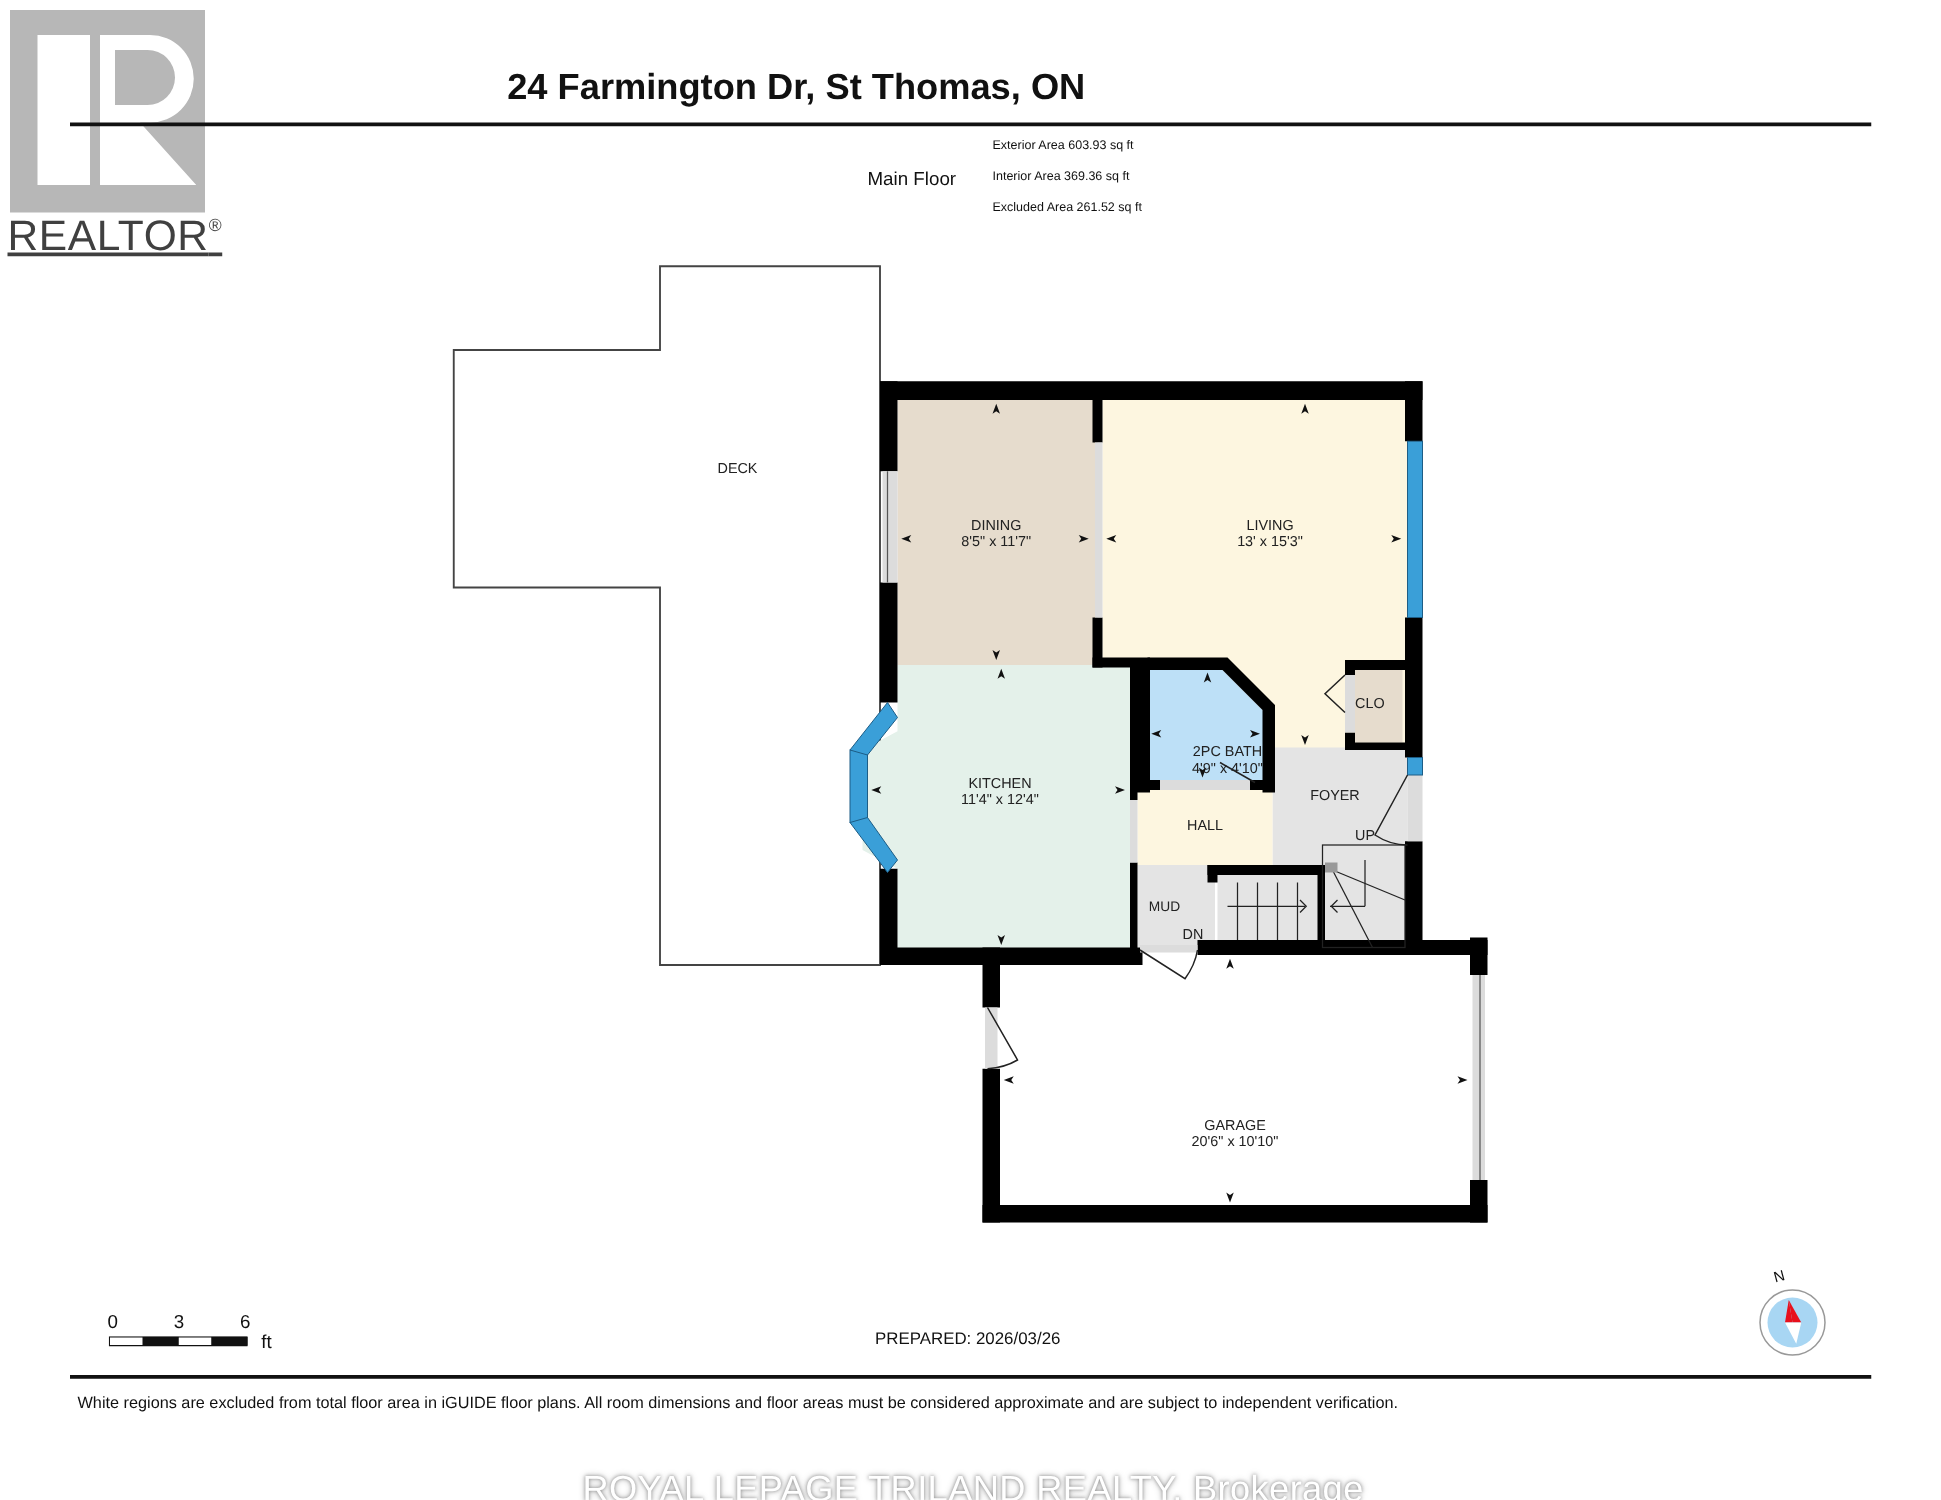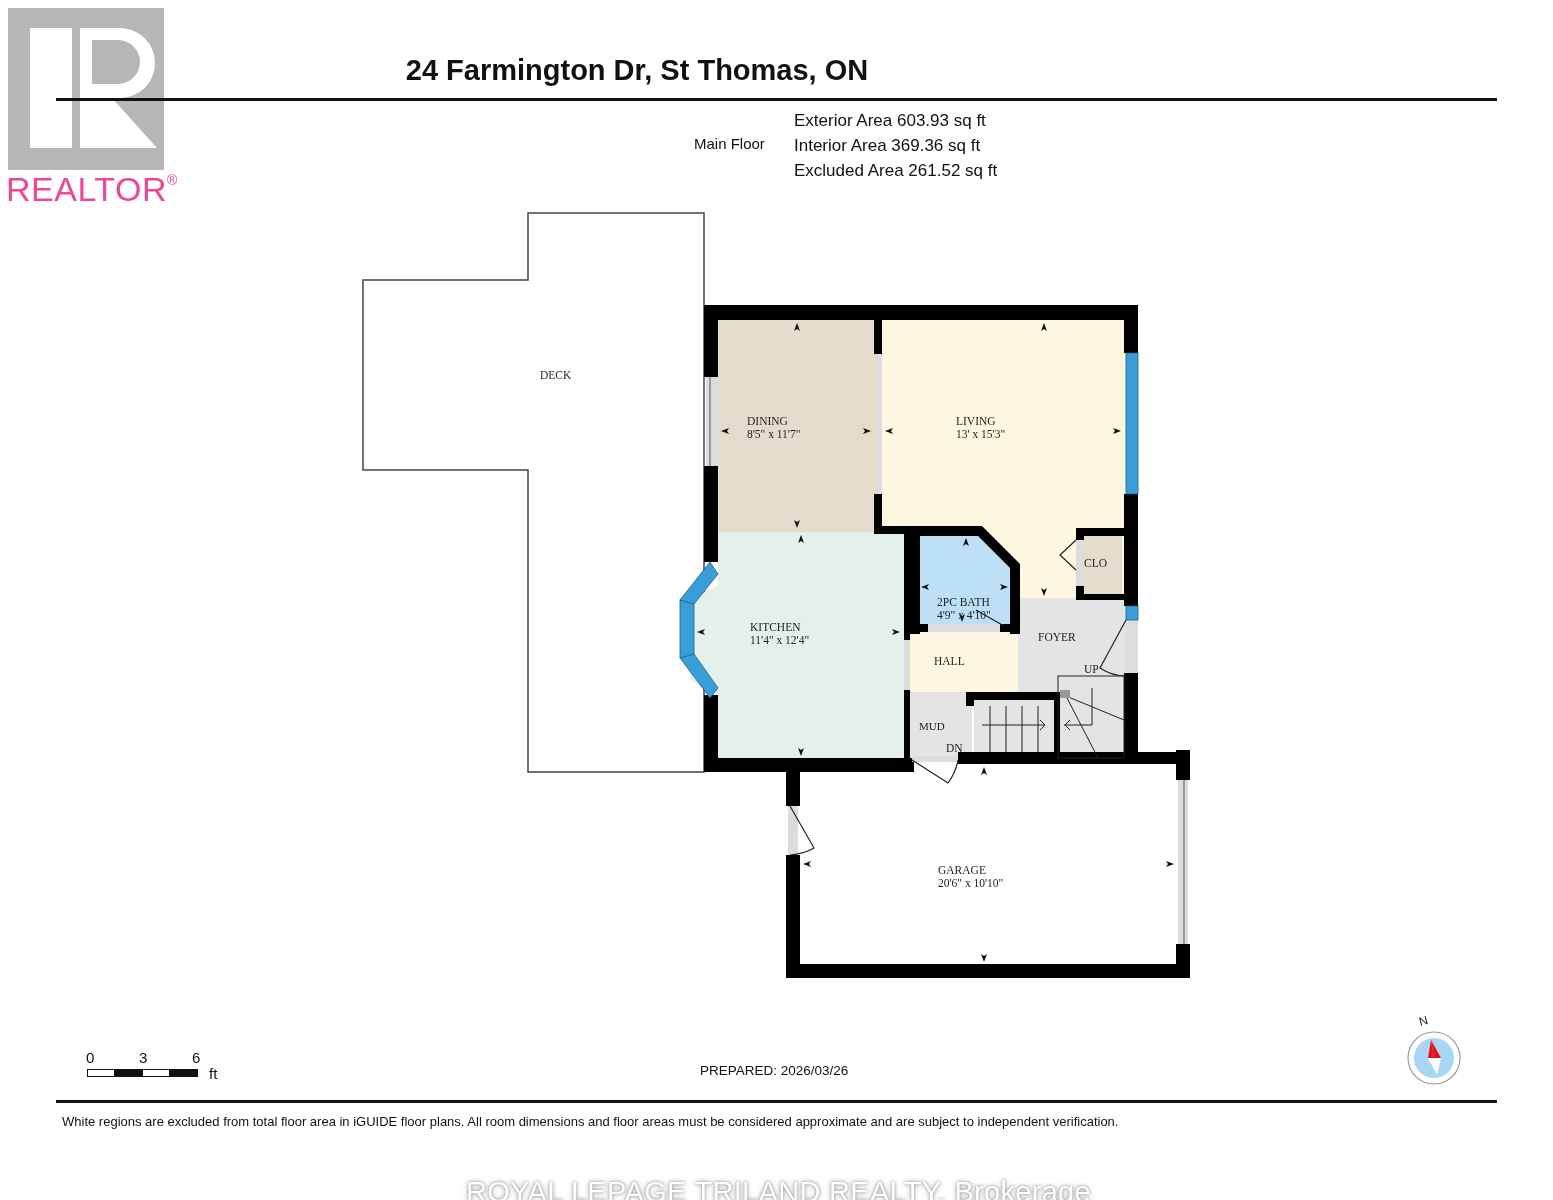--- a/index.html
+++ b/index.html
@@ -1,25 +1,25 @@
 <!DOCTYPE html>
 <html><head>
 <meta charset="utf-8">
 <style>
   html,body{margin:0;padding:0;background:#fff;}
   body{width:1553px;height:1200px;position:relative;overflow:hidden;font-family:"Liberation Sans",sans-serif;color:#111;}
   .abs{position:absolute;}
   .title{left:0;width:1274px;top:54px;text-align:center;font-size:29px;font-weight:bold;color:#111;}
   .rule{background:#111;}
   .logo-box{left:8px;top:8px;width:156px;height:162px;background:#b7b7b7;}
-  .logo-text{left:6px;top:170px;font-size:34px;color:#ec4899;letter-spacing:0.5px;}
+  .logo-text{left:6px;top:170px;font-size:34px;color:#404040;letter-spacing:0.5px;text-decoration:underline;}
   .logo-text sup{font-size:14px;vertical-align:top;position:relative;top:2px;}
   .floor-label{left:694px;top:111px;font-size:15px;font-weight:normal;margin-top:24px;}
-  .area-line{left:794px;font-size:17px;}
-  .room-label{font-size:11.5px;text-align:left;line-height:13px;color:#222;font-family:Liberation Serif, serif;}
+  .area-line{left:794px;font-size:10px;}
+  .room-label{font-size:11.5px;text-align:center;line-height:13px;color:#222;}
   .room-label span{display:block;}
   .prepared{left:700px;top:1063px;font-size:13.5px;}
   .disclaimer{left:62px;top:1114px;font-size:13px;}
   .watermark{left:466px;top:1164px;font-size:29px;color:#fff;text-shadow:0 0 3px #888,0 0 6px #bbb;letter-spacing:0.3px;margin-top:12px;}
   .scale-label{top:1049px;font-size:15px;}
   .compass-n{left:1419px;top:1014px;font-size:12px;transform:rotate(-15deg);}
 </style>
 </head>
 <body>
 
@@ -190,21 +190,21 @@
   </div>
 <div class="abs room-label" style="left:919px;top:720px;font-size:11px;">
     <span>MUD</span>
   </div>
 <div class="abs room-label" style="left:946px;top:719px;margin-top:23px;">
     <span>DN</span>
   </div>
 <div class="abs room-label" style="left:1084px;top:663px;">
     <span>UP</span>
   </div>
-<div class="abs room-label" style="left:938px;top:864px;width:100px;">
+<div class="abs room-label" style="left:938px;top:895px;width:100px;">
     <span>GARAGE</span>
     <span>20'6" x 10'10"</span>
   </div>
 
 <div class="abs scale-label" style="left:86px;">0</div>
 <div class="abs scale-label" style="left:139px;">3</div>
 <div class="abs scale-label" style="left:192px;">6</div>
 <svg class="abs" style="left:87px;top:1069px;" width="112" height="10">
   <rect x="0.5" y="0.5" width="110" height="7" fill="#fff" stroke="#111"></rect>
   <rect x="27" y="0.5" width="29" height="7" fill="#111"></rect>

